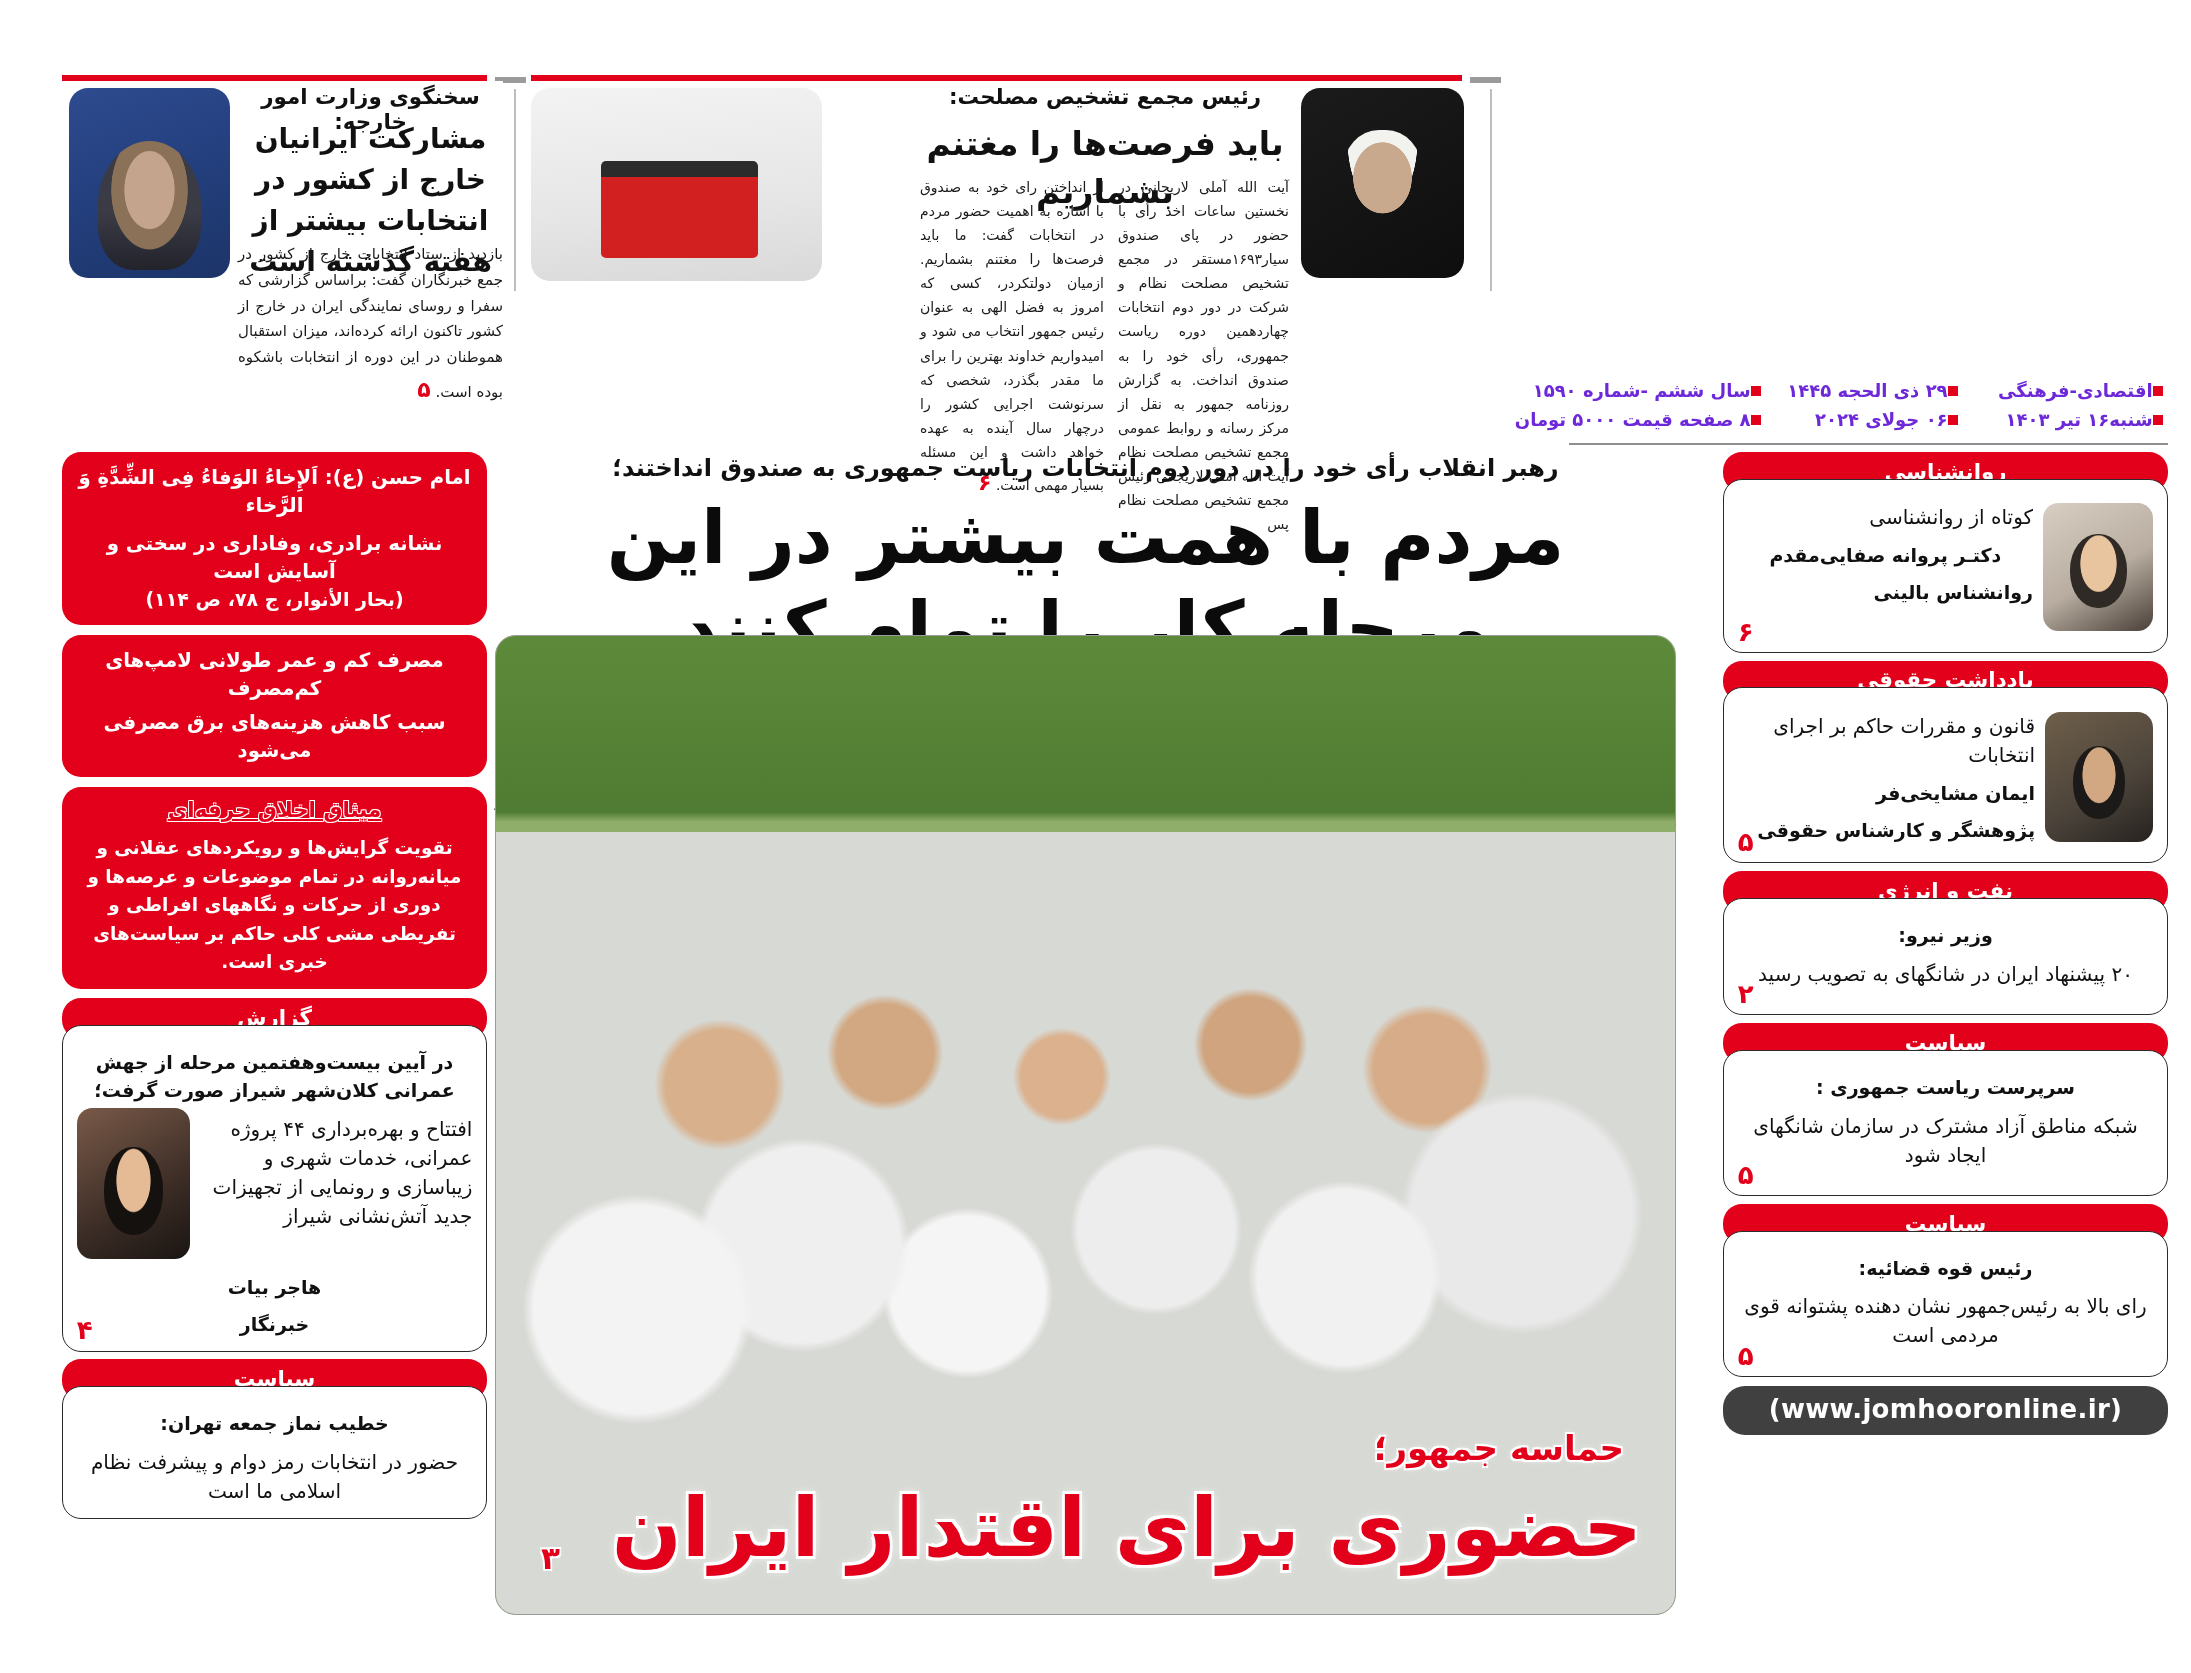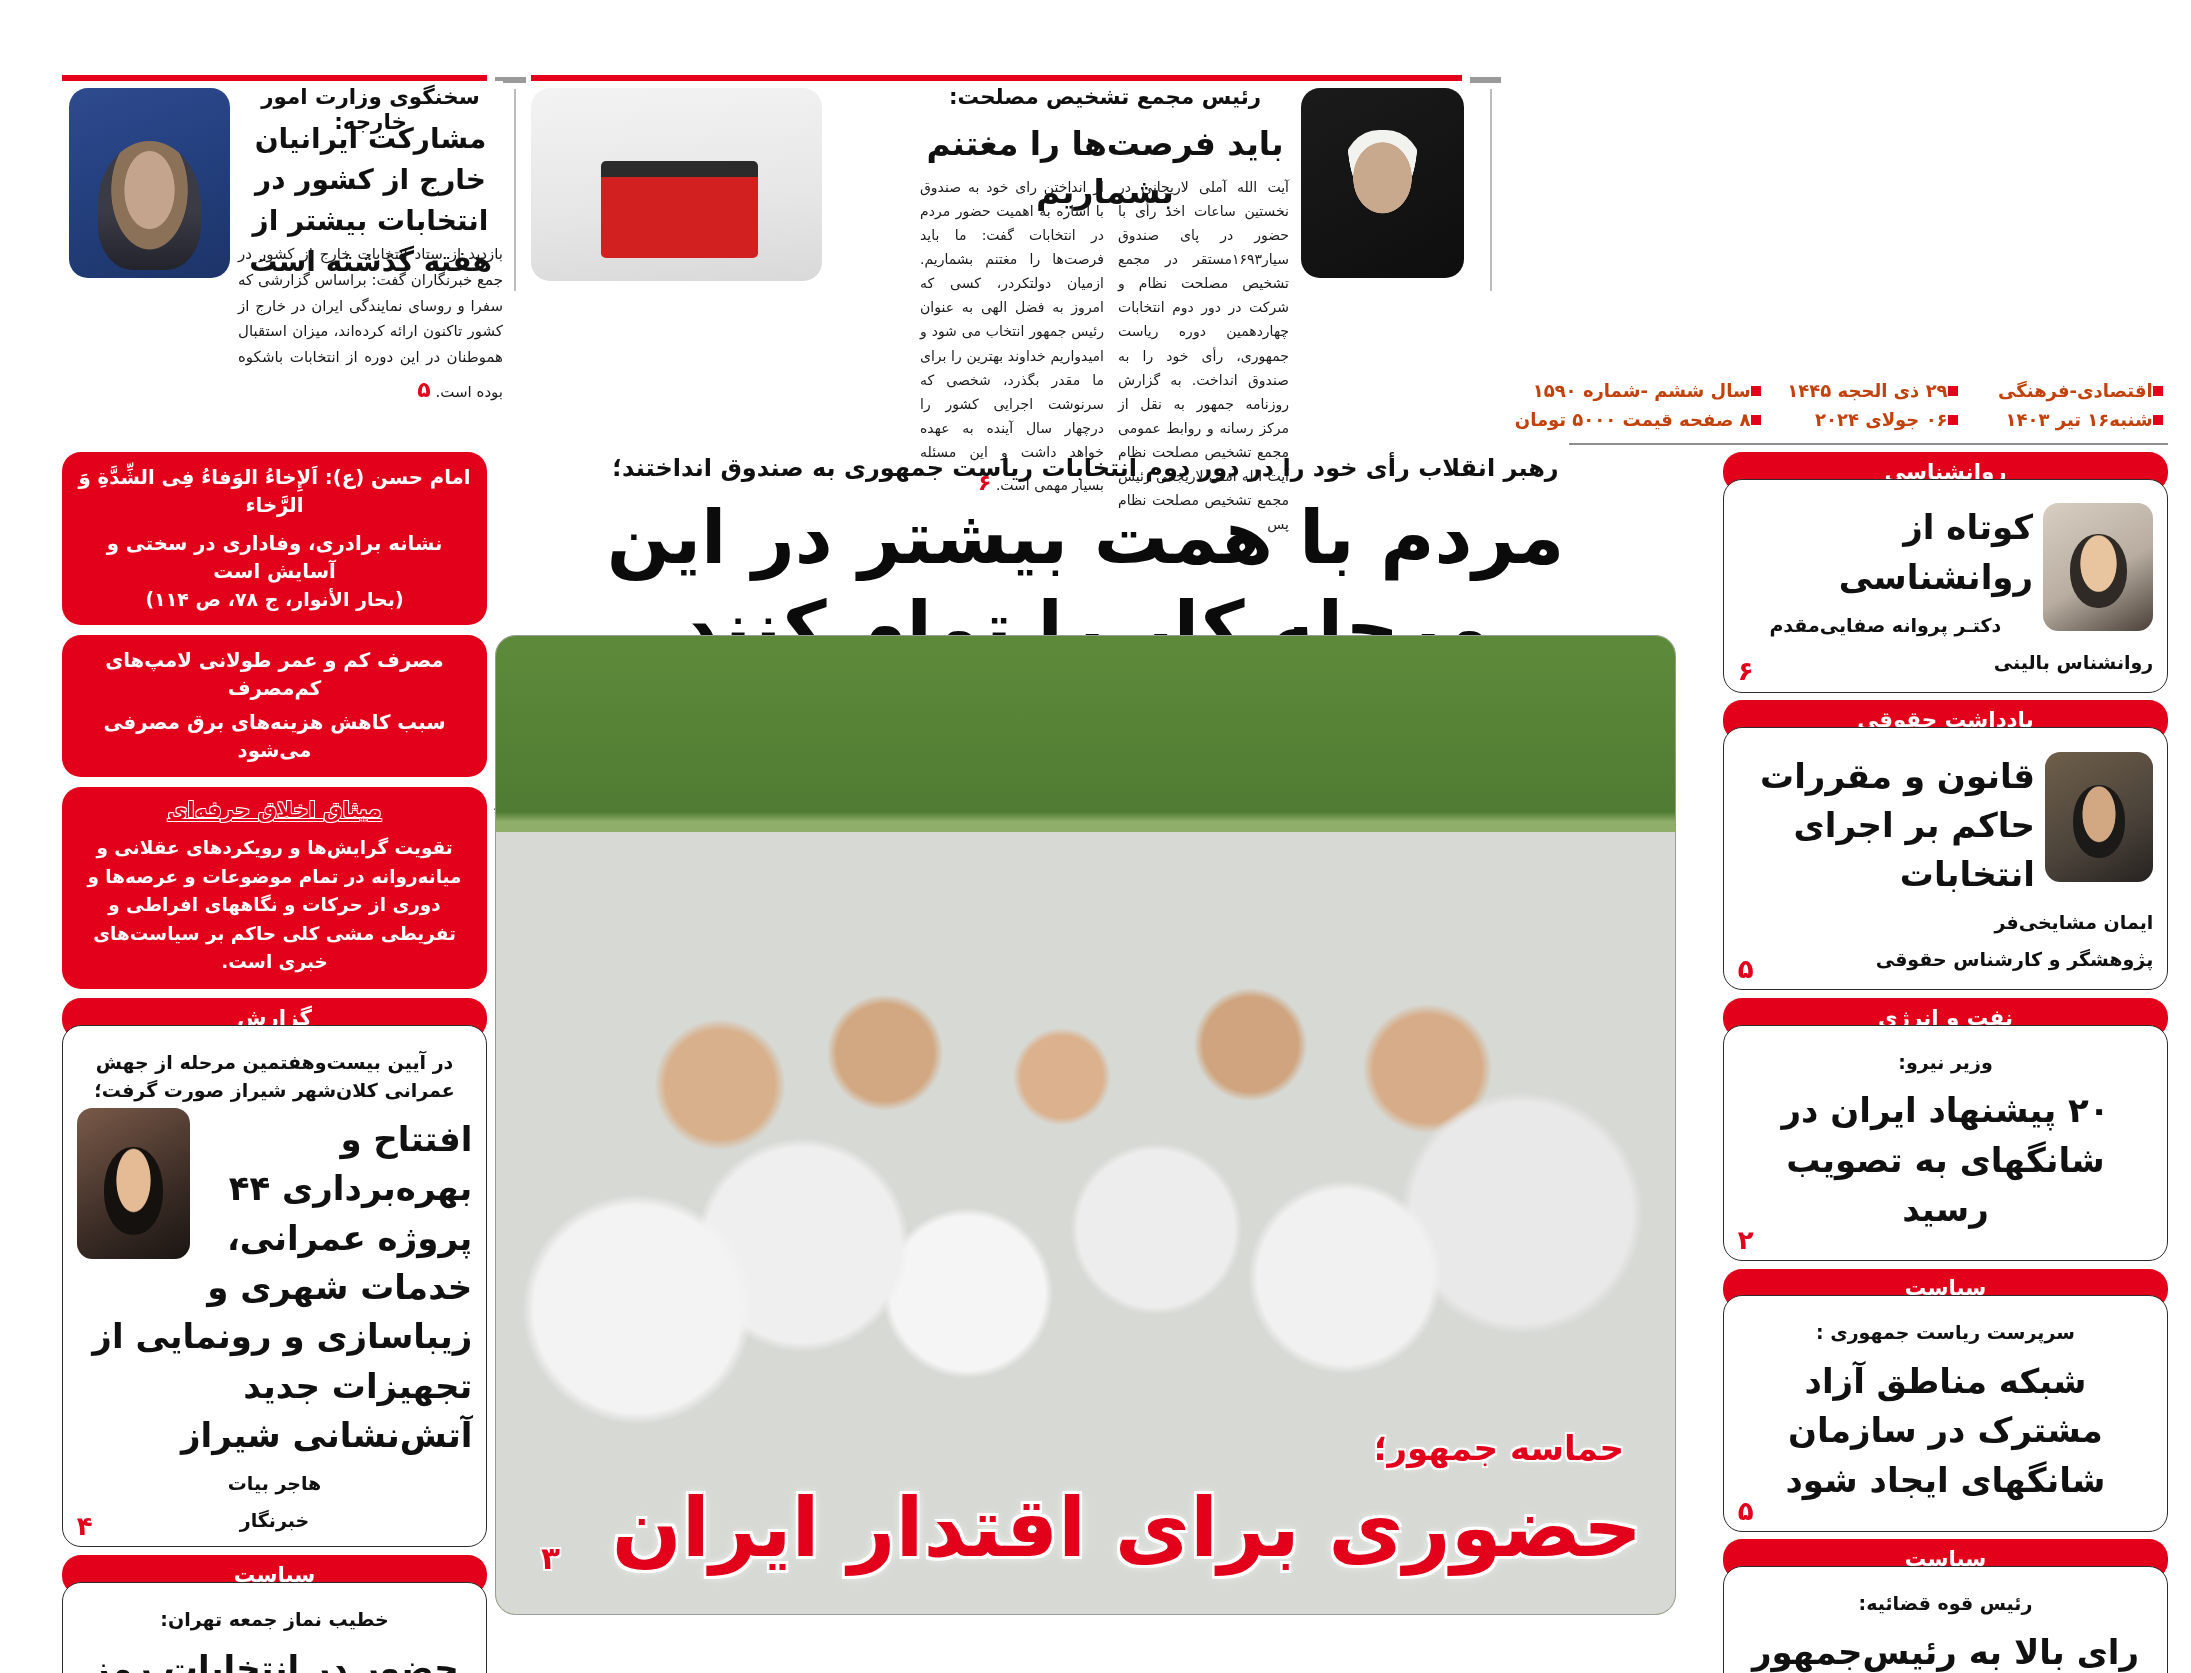--- a/index.html
+++ b/index.html
@@ -44,21 +44,21 @@
     border:2.6px solid #c9a648; display:flex; align-items:center; justify-content:center;
     color:#fff; font-size:11px; font-weight:700; text-align:center; line-height:1.25; padding:5.1px;
   }
   .mast-rooznameh {
     position:absolute; right:22px; bottom:-5.1px; color:#fff;
     font-size:29px; font-weight:800; letter-spacing:0.9px;
   }
 
   
   .infobar { position:absolute; top:375px; right:24px; width:599px; height:70px; }
-  .infobar .cell { position:absolute; font-size:18px; font-weight:800; color:#c2410c; white-space:nowrap; }
+  .infobar .cell { position:absolute; font-size:18px; font-weight:800; color:#6d28d9; white-space:nowrap; }
   .infobar .sq { display:inline-block; width:10.3px; height:10.3px; background:#e2001a; margin-right:5.1px; vertical-align:0.9px; }
   .infobar .hr { position:absolute; bottom:0; right:0; width:599px; height:1.7px; background:#8f8f8f; }
 
   
   .leftbar { position:absolute; top:452px; left:62px; width:425px; }
   .rbox { background:#e2001a; border-radius:19px; color:#fff; padding:12px 15.4px; margin-bottom:9.4px; text-align:center; }
   .rbox .l1 { font-size:19.7px; font-weight:800; line-height:1.42; }
   .rbox .l2 { font-size:19.7px; font-weight:800; line-height:1.42; margin-top:10.3px; }
   .rbox .l3 { font-size:19px; font-weight:800; line-height:1.42; }
 
@@ -66,21 +66,21 @@
   .sec-hd {
     background:#e2001a; color:#fff; border-radius:19px;
     font-size:21.4px; font-weight:800; text-align:center; padding:6.8px 0 8.6px;
     letter-spacing:0.4px;
   }
   .sec-bd {
     border:1.7px solid #2b2b2b; border-radius:19px; margin-top:-13.7px;
     padding:22px 13.7px 12px; background:#fff; position:relative;
   }
   .sec-kicker { font-size:19px; font-weight:700; color:#111; text-align:center; line-height:1.5; }
-  .sec-title { font-size:34px; font-weight:700; color:#111; text-align:center; line-height:1.45; margin-top:10.3px; }
+  .sec-title { font-size:20px; font-weight:400; color:#111; text-align:center; line-height:1.45; margin-top:10.3px; }
   .sec-by { font-size:19px; font-weight:700; color:#111; text-align:center; line-height:1.5; margin-top:8.6px; }
   .sec-pg { position:absolute; left:13.7px; bottom:5.1px; color:#e2001a; font-size:26px; font-weight:800; }
   .sec-thumb { float:left; width:113px; height:151px; border-radius:15.4px; margin:3.4px 8.6px 5.1px 0; overflow:hidden; }
 
   
   .center { position:absolute; top:452px; left:495px; width:1181px; }
   .lead-kicker { font-size:24px; font-weight:800; color:#111; text-align:center; line-height:1.4; }
   .lead-head {
     font-size:74px; font-weight:900; color:#0b0b0b; text-align:center;
     line-height:1.22; margin-top:6.8px; letter-spacing:-0.9px;

